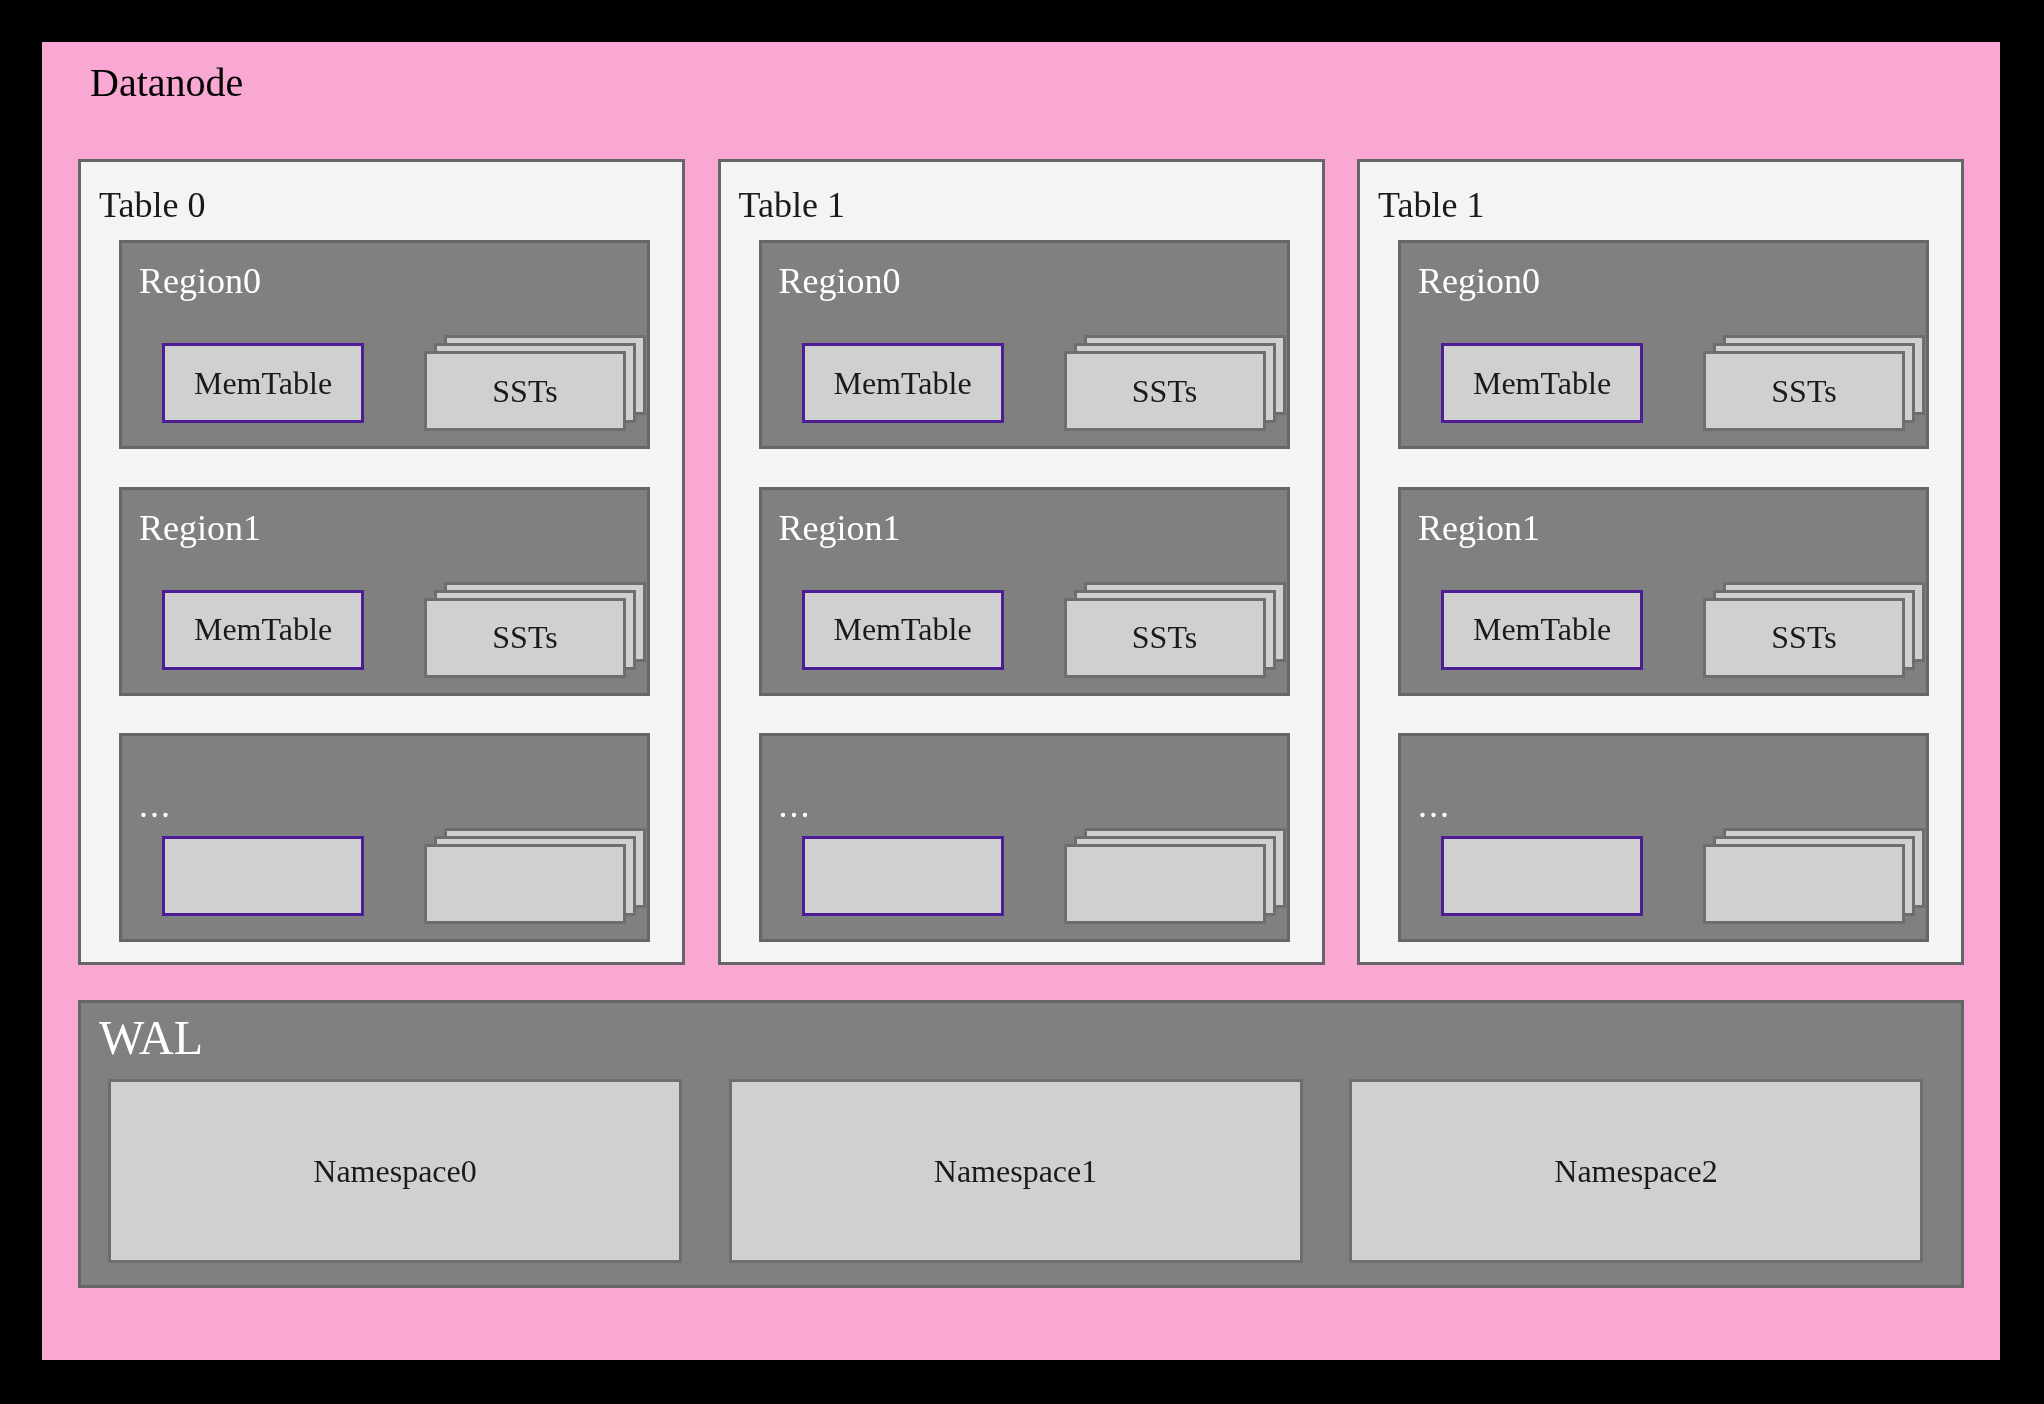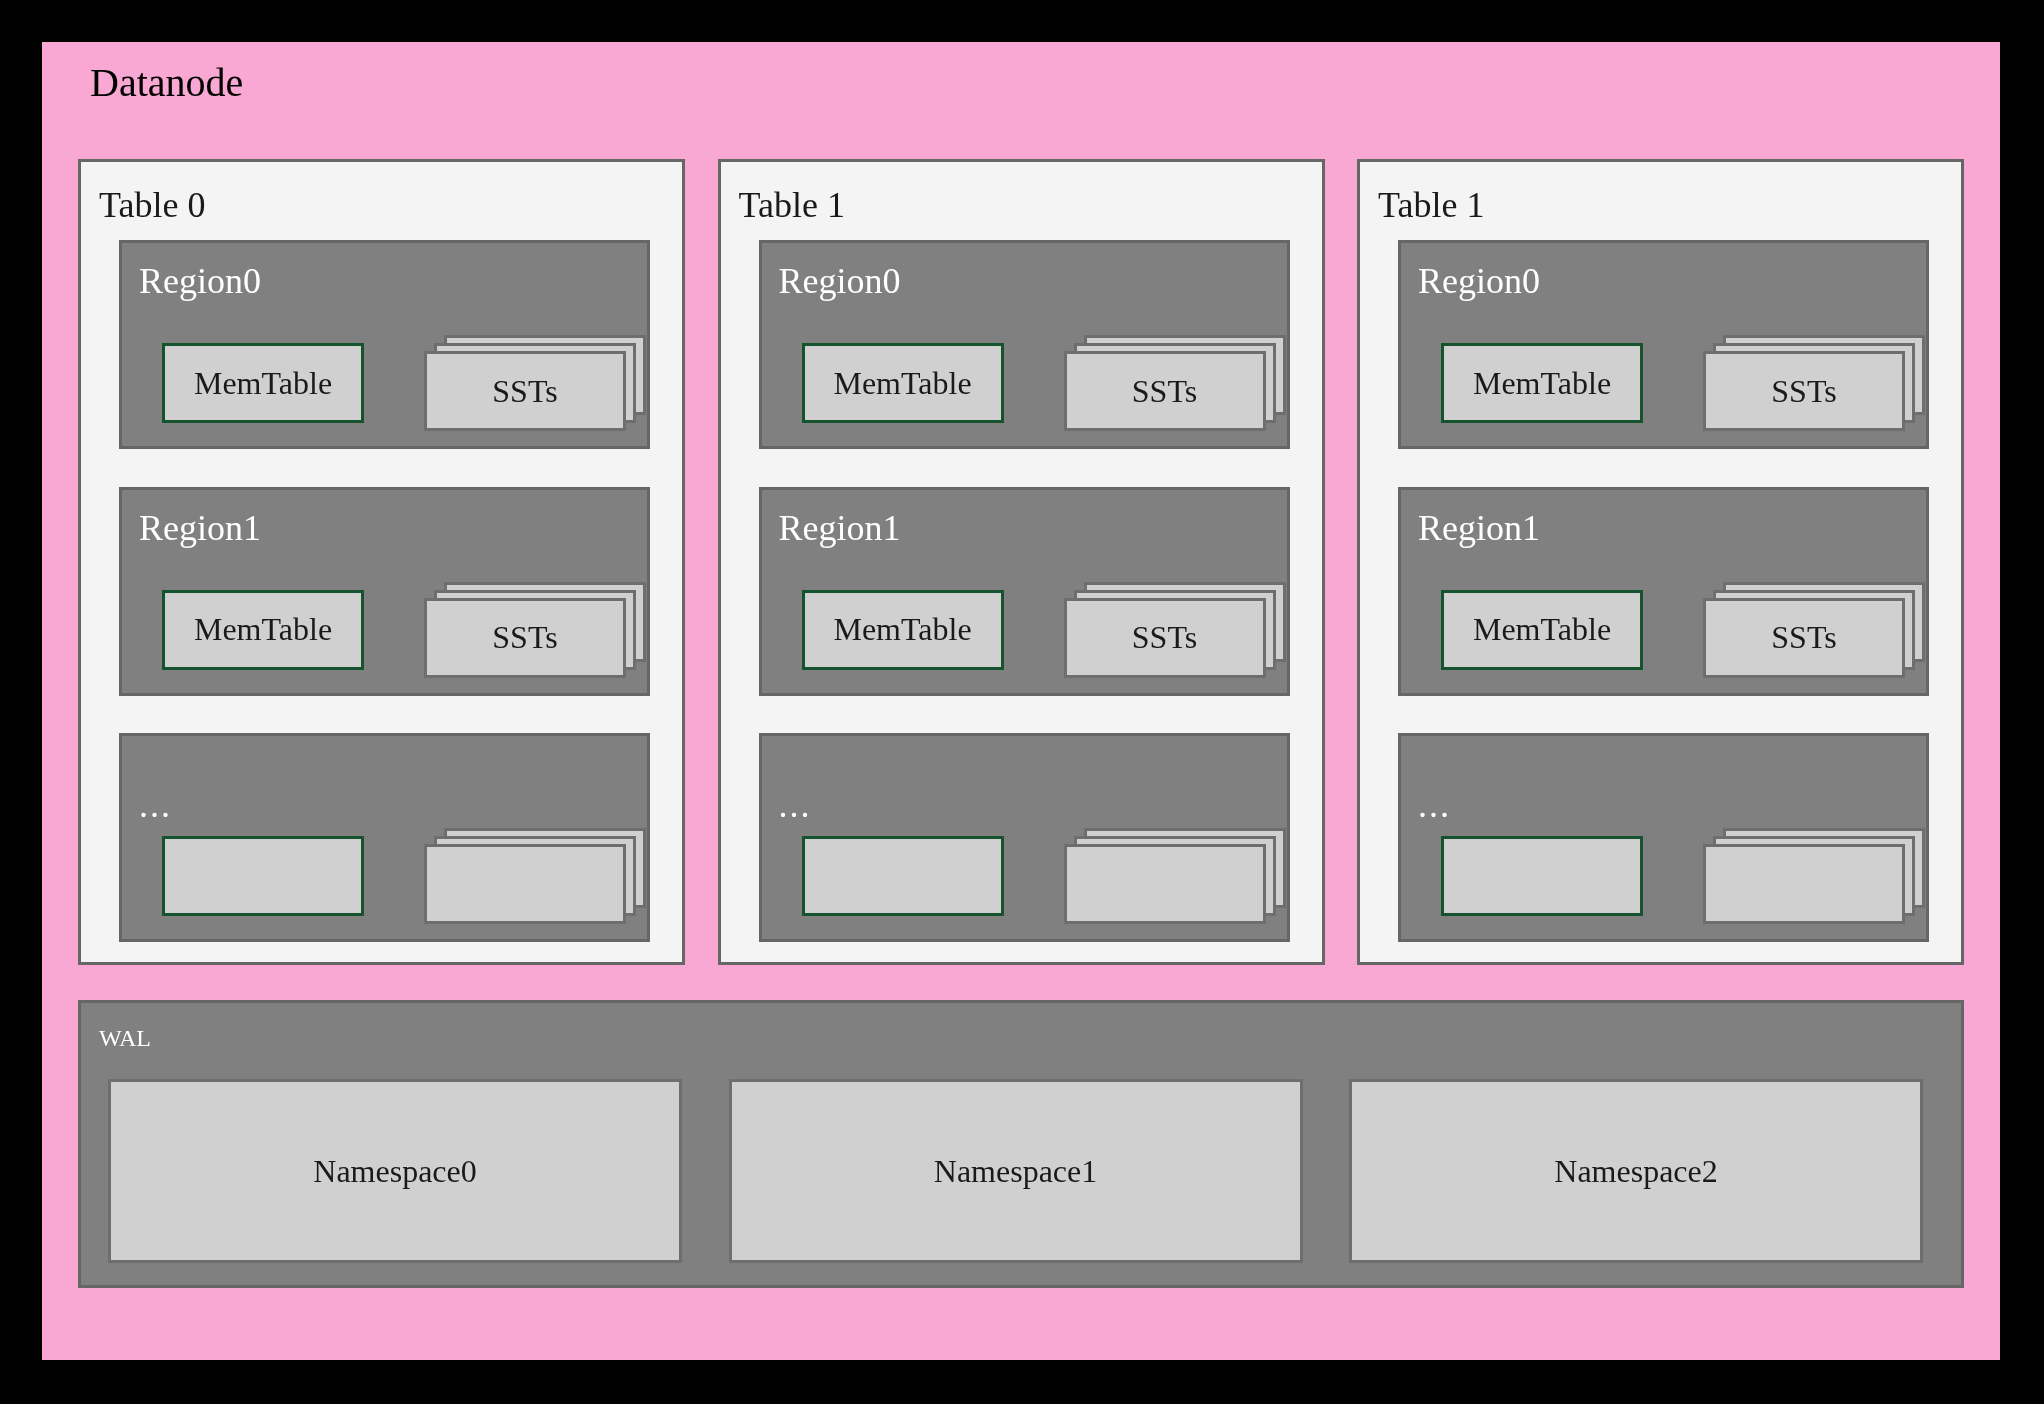--- a/index.html
+++ b/index.html
@@ -119,21 +119,21 @@
 
   
   .memtable-box {
     box-sizing: border-box;
     position: absolute;
     left: 0px;
     top: 8px;
     width: 202px;
     height: 80px;
     background: #d0d0d0;
-    border: 3px solid #14532d;
+    border: 3px solid #4c1d95;
     display: flex;
     align-items: center;
     justify-content: center;
     font-size: 32px;
     color: #1a1a1a;
     white-space: nowrap;
   }
 
   
   .ssts-stack {
@@ -172,21 +172,21 @@
     top: 958px;
     width: 1886px;
     height: 288px;
     background: #808080;
     border: 3px solid #666666;
   }
   .wal-title {
     position: absolute;
     left: 18px;
     top: 14px;
-    font-size: 24px;
+    font-size: 48px;
     line-height: 42px;
     color: #ffffff;
     white-space: nowrap;
   }
   .wal-namespaces {
     position: absolute;
     left: 27px;
     top: 76px;
     right: 38px;
     height: 184px;

